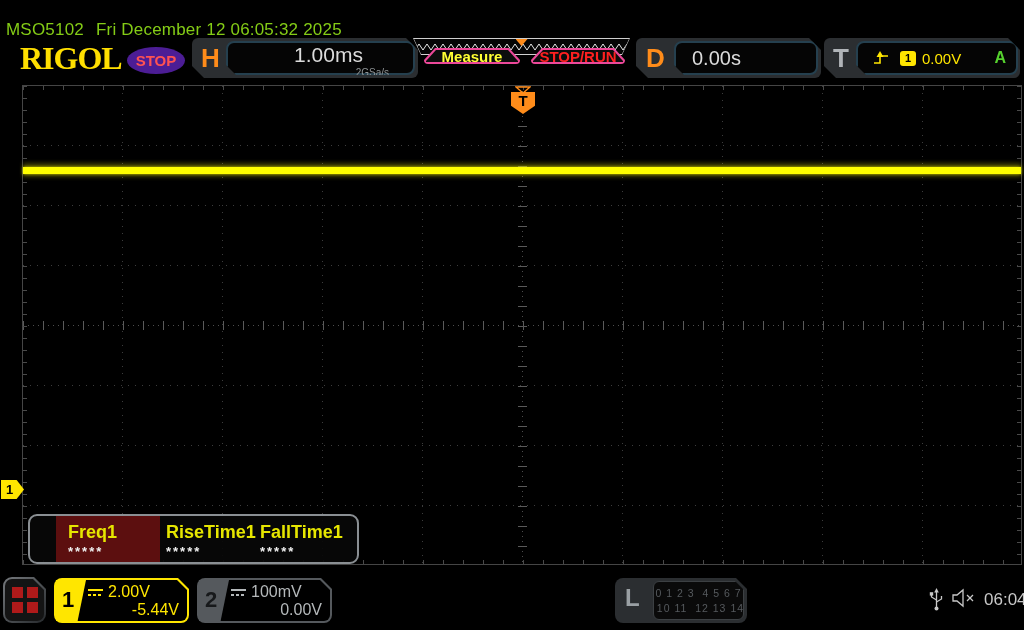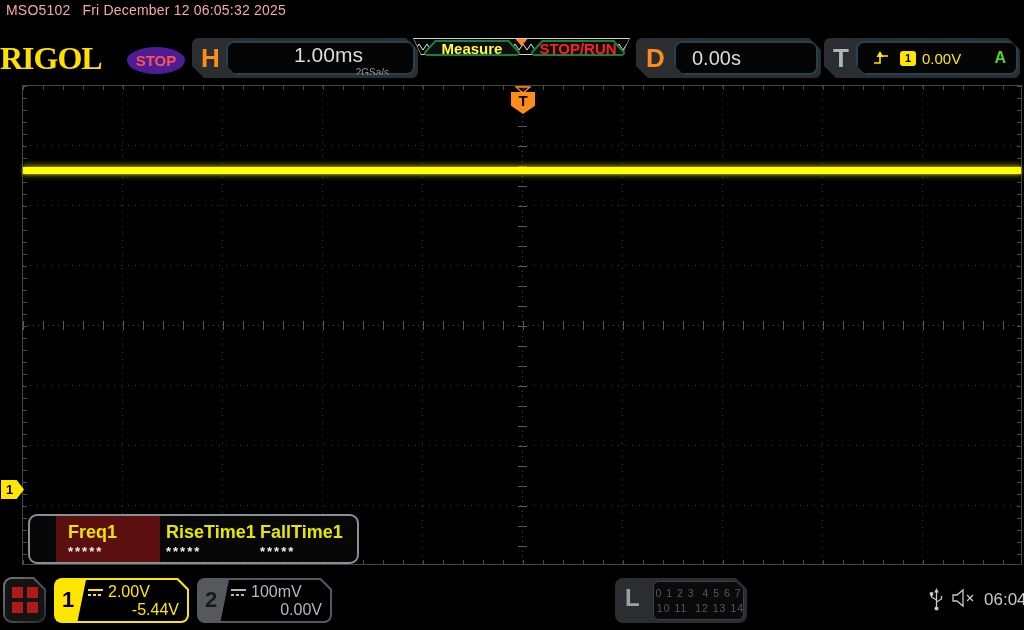--- a/index.html
+++ b/index.html
@@ -1,25 +1,25 @@
 <!DOCTYPE html>
 <html><head>
 <meta charset="utf-8">
 <style>
   * { margin:0; padding:0; box-sizing:border-box; }
   html,body { background:#000; }
   body { font-family:"Liberation Sans", sans-serif; }
   .screen { position:relative; width:1024px; height:630px; background:#000; overflow:hidden; }
 
   
-  .titlebar { position:absolute; left:6px; top:2px; color:#fca5a5; font-size:14px; letter-spacing:.2px; }
+  .titlebar { position:absolute; left:6px; top:20px; color:#84cc16; font-size:17px; letter-spacing:.2px; }
   .titlebar .model { margin-right:12px; }
 
   
-  .logo { position:absolute; left:0; top:40px; font-family:"Liberation Serif", serif; font-weight:bold; font-size:32px; color:#ffdf00; letter-spacing:-1px; }
+  .logo { position:absolute; left:20px; top:40px; font-family:"Liberation Serif", serif; font-weight:bold; font-size:32px; color:#ffdf00; letter-spacing:-1px; }
   .runstate { position:absolute; left:127px; top:47px; width:58px; height:27px; background:#4c1d95; border-radius:50%; color:#ff5252; font-weight:bold; font-size:15px; display:flex; align-items:center; justify-content:center; }
 
   .grp { position:absolute; background:#2b2e31; border-radius:6px; height:40px; top:38px;
          clip-path:polygon(0 0, calc(100% - 12px) 0, 100% 12px, 100% 100%, 12px 100%, 0 calc(100% - 12px)); }
   .grp .glabel { position:absolute; top:3px; font-size:26px; font-weight:bold; line-height:34px; }
   .glabel.orange { color:#ff8c1a; }
   .glabel.gray { color:#b0b4b8; }
   .gbox { position:absolute; top:3px; bottom:3px; background:#050505; border:2px solid #25404f; border-radius:8px; display:flex; align-items:center;
           clip-path:polygon(0 0, 100% 0, 100% 100%, 10px 100%, 0 calc(100% - 10px)); }
 
@@ -40,21 +40,21 @@
   .trig-ch { width:16px; height:15px; background:#ffe600; border-radius:3px; color:#000; font-size:11px; font-weight:bold; display:flex; align-items:center; justify-content:center; margin:0 6px 0 10px; }
   .trig-level { color:#ffe600; font-size:15px; }
   .trig-sweep { margin-left:auto; margin-right:10px; color:#55d12e; font-size:16px; font-weight:bold; }
   .slope-icon { margin-left:14px; }
 
   .preview { position:absolute; left:413px; top:38px; width:217px; height:17px; background:#cfcfcf;
              clip-path:polygon(0 0, 100% 0, calc(100% - 8px) 100%, 8px 100%); }
   .preview-in { position:absolute; inset:1px; background:#050505; clip-path:polygon(0 0, 100% 0, calc(100% - 7px) 100%, 7px 100%); }
   .preview-trig { position:absolute; left:calc(50% - 6px); top:1px; width:12px; height:7px; background:#ff8c1a; clip-path:polygon(0 0, 100% 0, 50% 100%); }
 
-  .toolbtn { position:absolute; top:40px; height:16px; background:#15803d; border-radius:4px;
+  .toolbtn { position:absolute; top:48px; height:16px; background:#ec4899; border-radius:4px;
              clip-path:polygon(11px 0, calc(100% - 11px) 0, 100% 12px, 100% 100%, 0 100%, 0 12px); }
   .toolbtn-in { position:absolute; inset:2px; background:#0d0d0d; display:flex; align-items:center; justify-content:center;
                 clip-path:polygon(10px 0, calc(100% - 10px) 0, 100% 11px, 100% 100%, 0 100%, 0 11px); font-weight:bold; font-size:15px; }
   .btn-measure { left:424px; width:96px; }
   .btn-measure .toolbtn-in { color:#ffff33; }
   .btn-stoprun { left:531px; width:94px; }
   .btn-stoprun .toolbtn-in { color:#ff2020; }
 
   
   .grat { position:absolute; left:22px; top:85px; width:1000px; height:480px; background:#000; border:1px solid #454545; }

